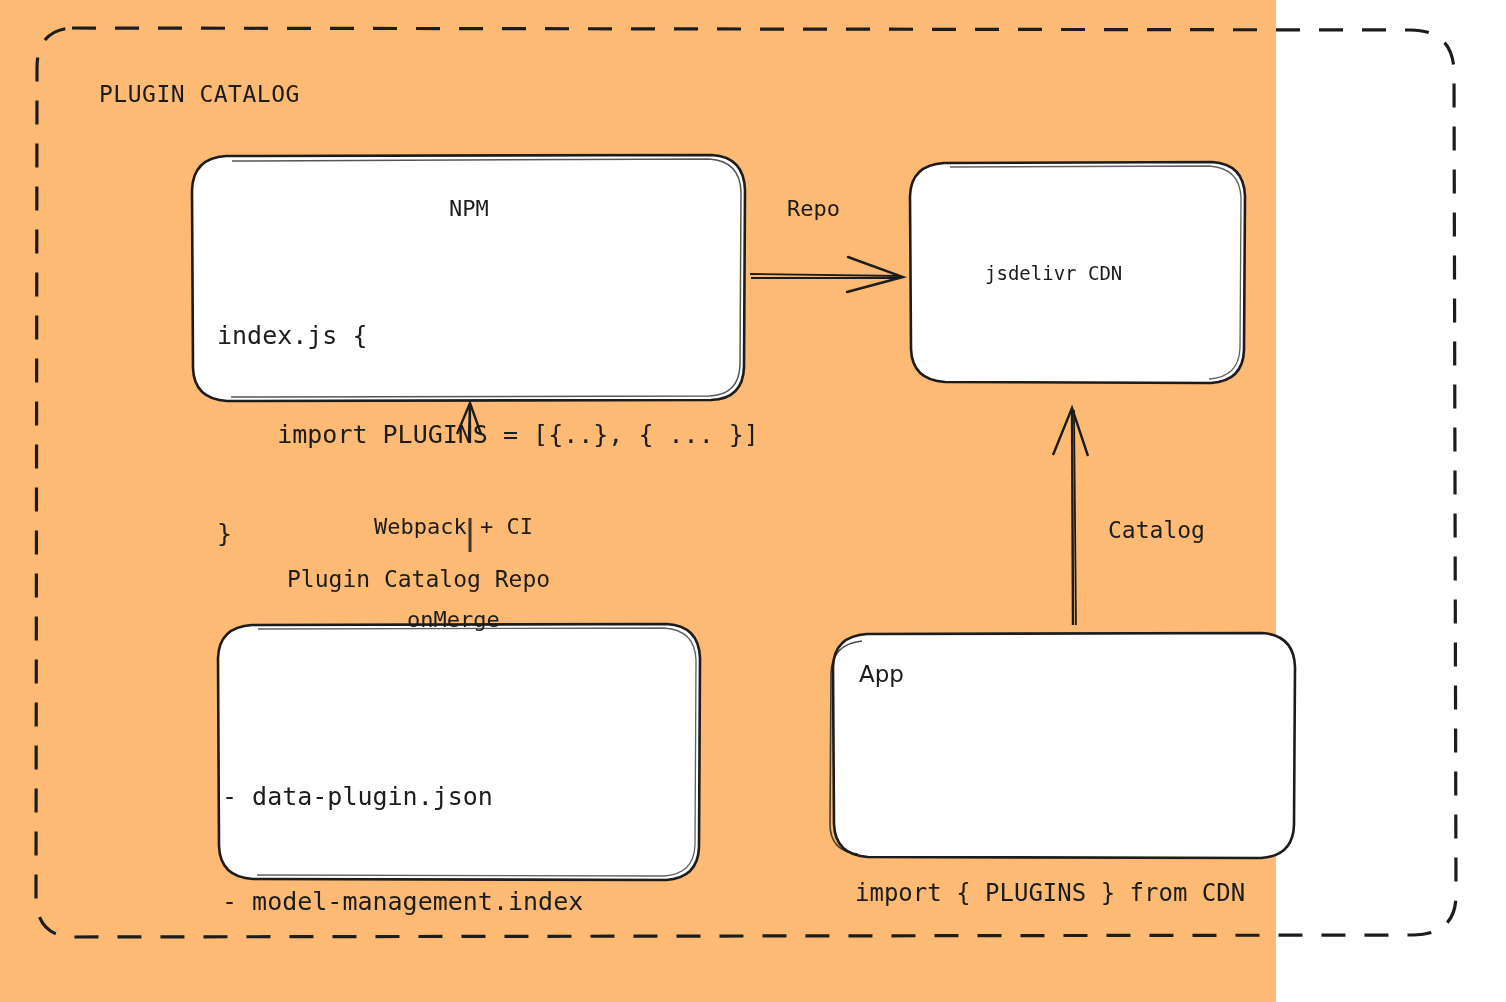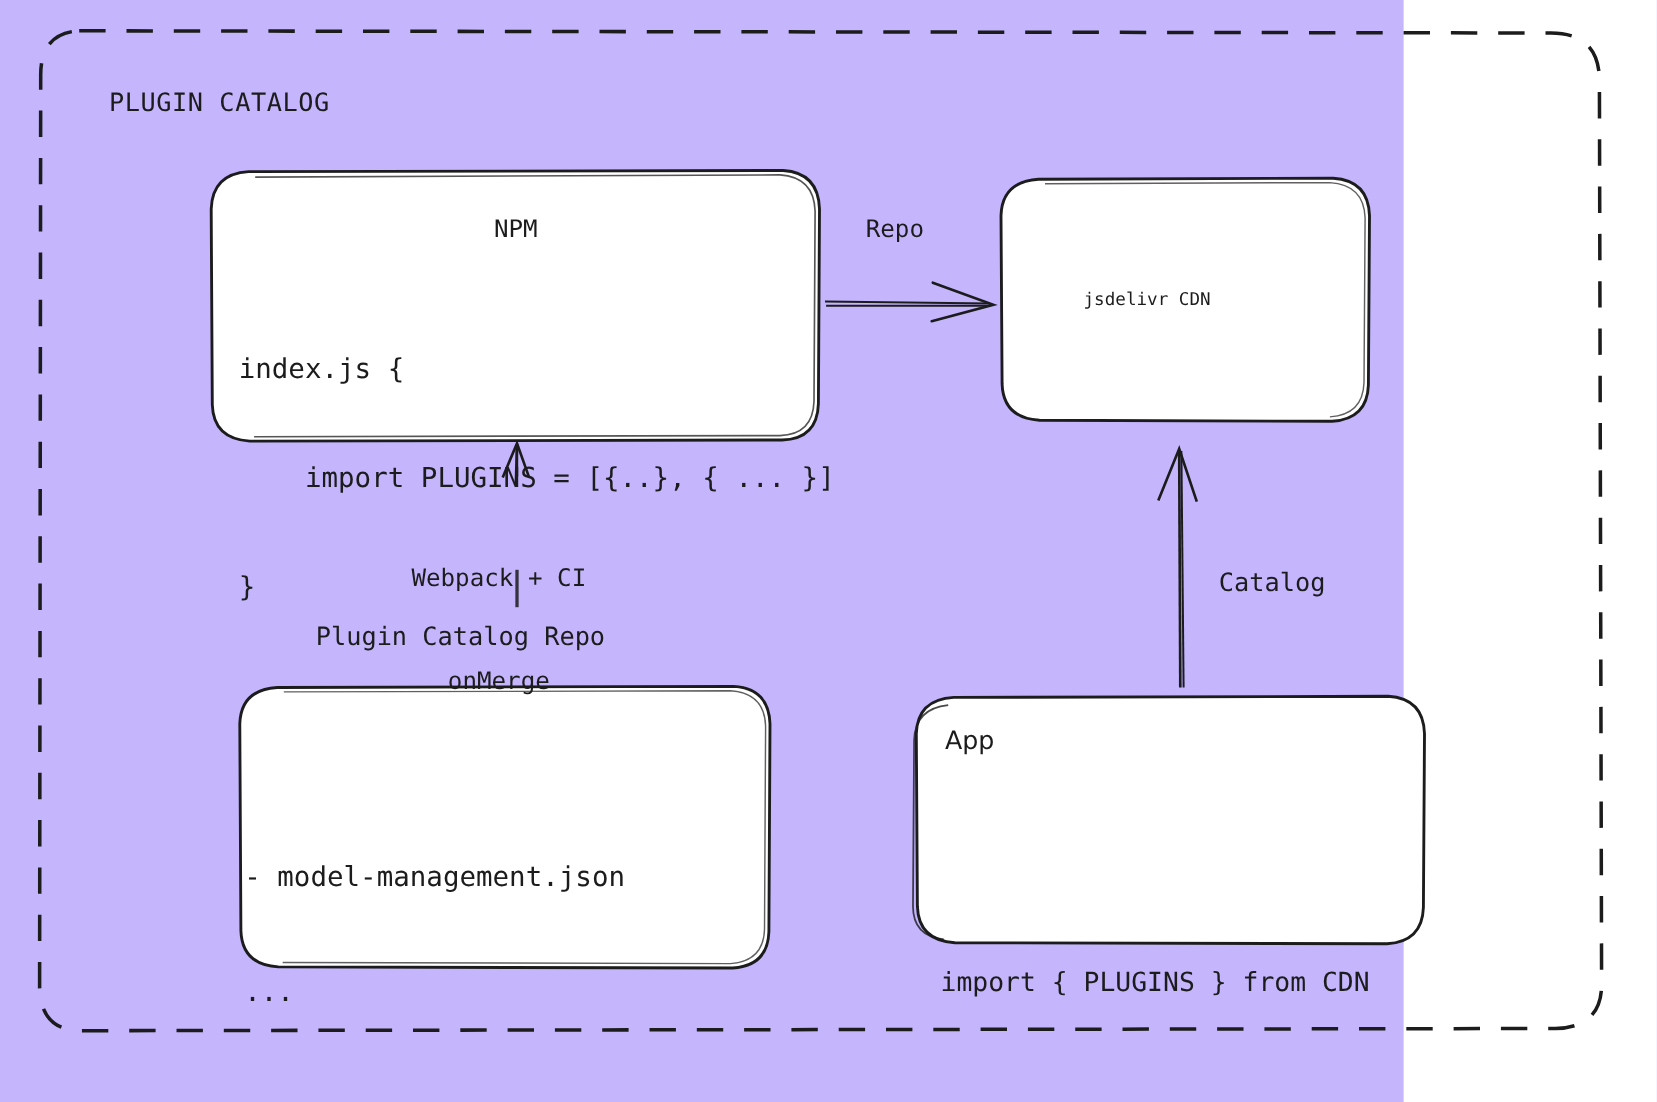--- a/index.html
+++ b/index.html
@@ -10,21 +10,21 @@
   body {
     width: 1506px;
     height: 1002px;
     font-family: "DejaVu Sans Mono", monospace;
     overflow: hidden;
   }
   #diagram-root {
     position: relative;
     width: 1276px;
     height: 1002px;
-    background: #c4b5fd;
+    background: #fdba74;
   }
   svg.canvas {
     position: absolute;
     inset: 0;
     width: 1506px;
     height: 1002px;
   }
   .txt {
     position: absolute;
     color: #1c1c1c;
@@ -46,21 +46,21 @@
   }
   .npm-code {
     left: 217px;
     top: 253px;
     font-size: 25px;
     line-height: 33px;
   }
   .cdn-title {
     left: 985px;
     top: 264px;
-    font-size: 16px;
+    font-size: 19px;
   }
   .cache-label {
     left: 787px;
     top: 198px;
     font-size: 22px;
   }
   .webpack-label {
     left: 374px;
     top: 449px;
     font-size: 22px;
@@ -162,21 +162,22 @@
   <div class="txt cache-label">Repo</div>
 
   <div class="txt repo-label">Plugin Catalog Repo</div>
 
   <div class="txt webpack-label">
     <div>Webpack + CI</div>
     <div style="text-align:center">onMerge</div>
   </div>
 
   <div class="txt repo-list">
-    <div>- model-management.json</div>
+    <div>- data-plugin.json</div>
+    <div>- model-management.index</div>
     <div>...</div>
   </div>
 
   <div class="txt import-label">Catalog</div>
 
   <div class="txt app-title">App</div>
 
   <div class="txt app-code">
     <div>import { PLUGINS } from CDN</div>
     

